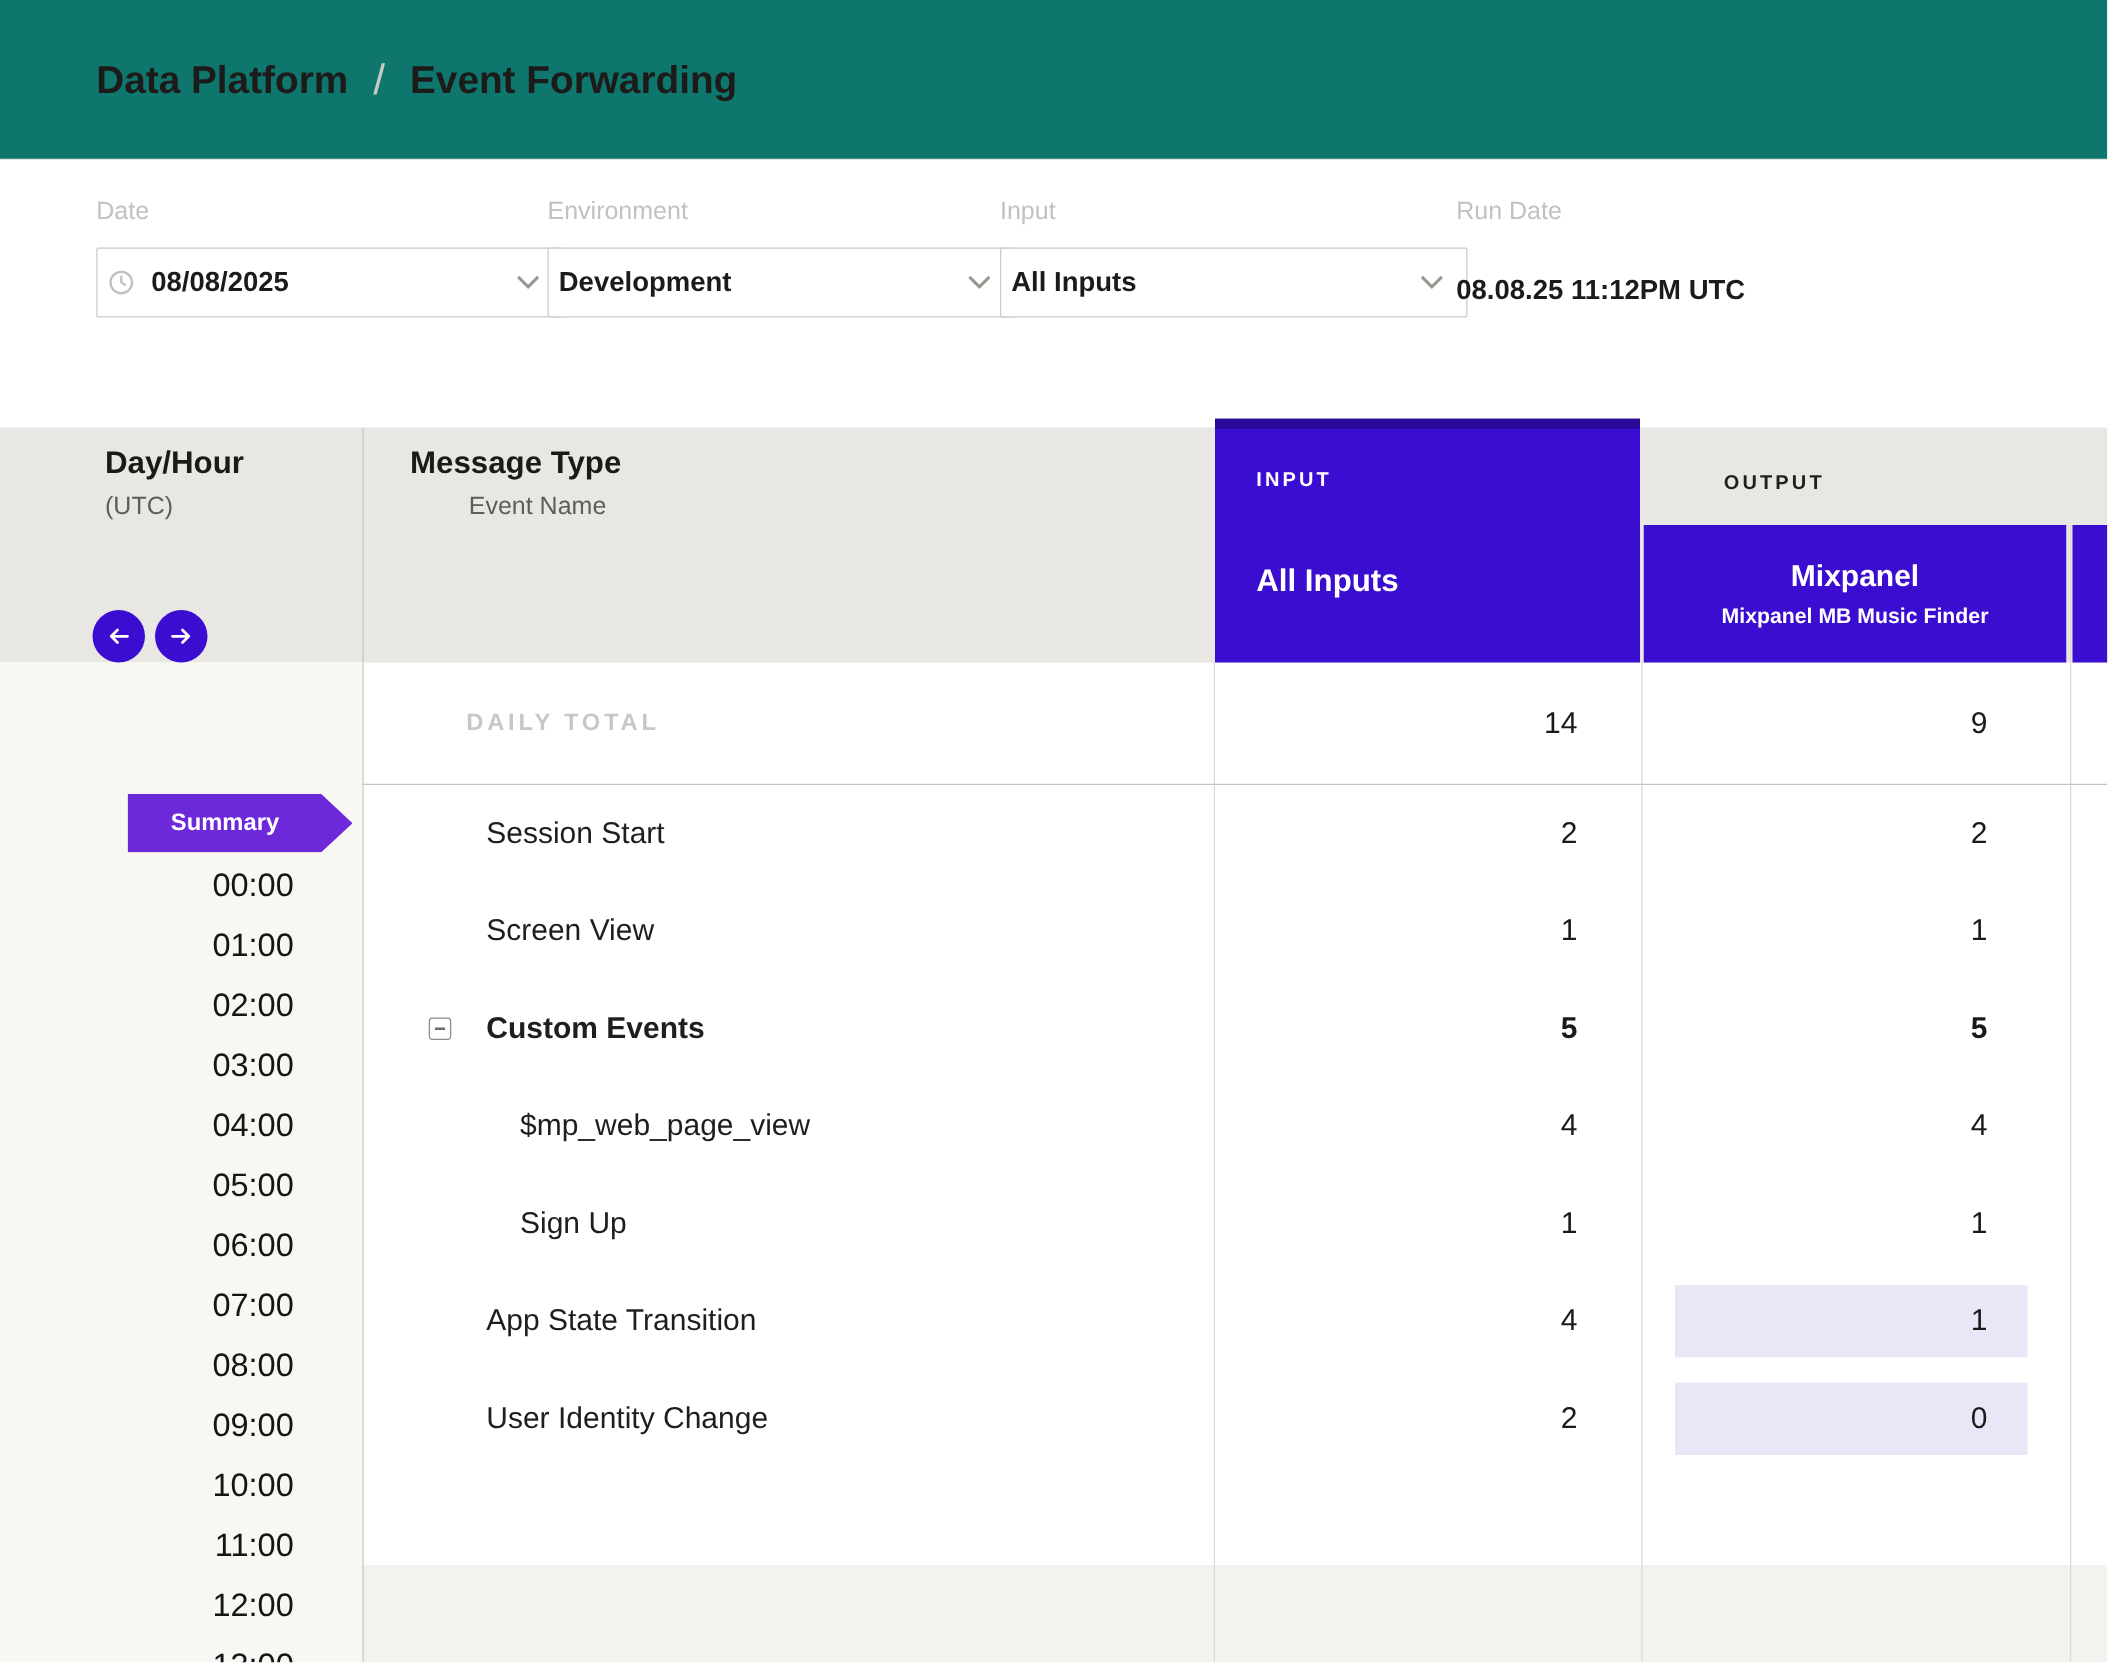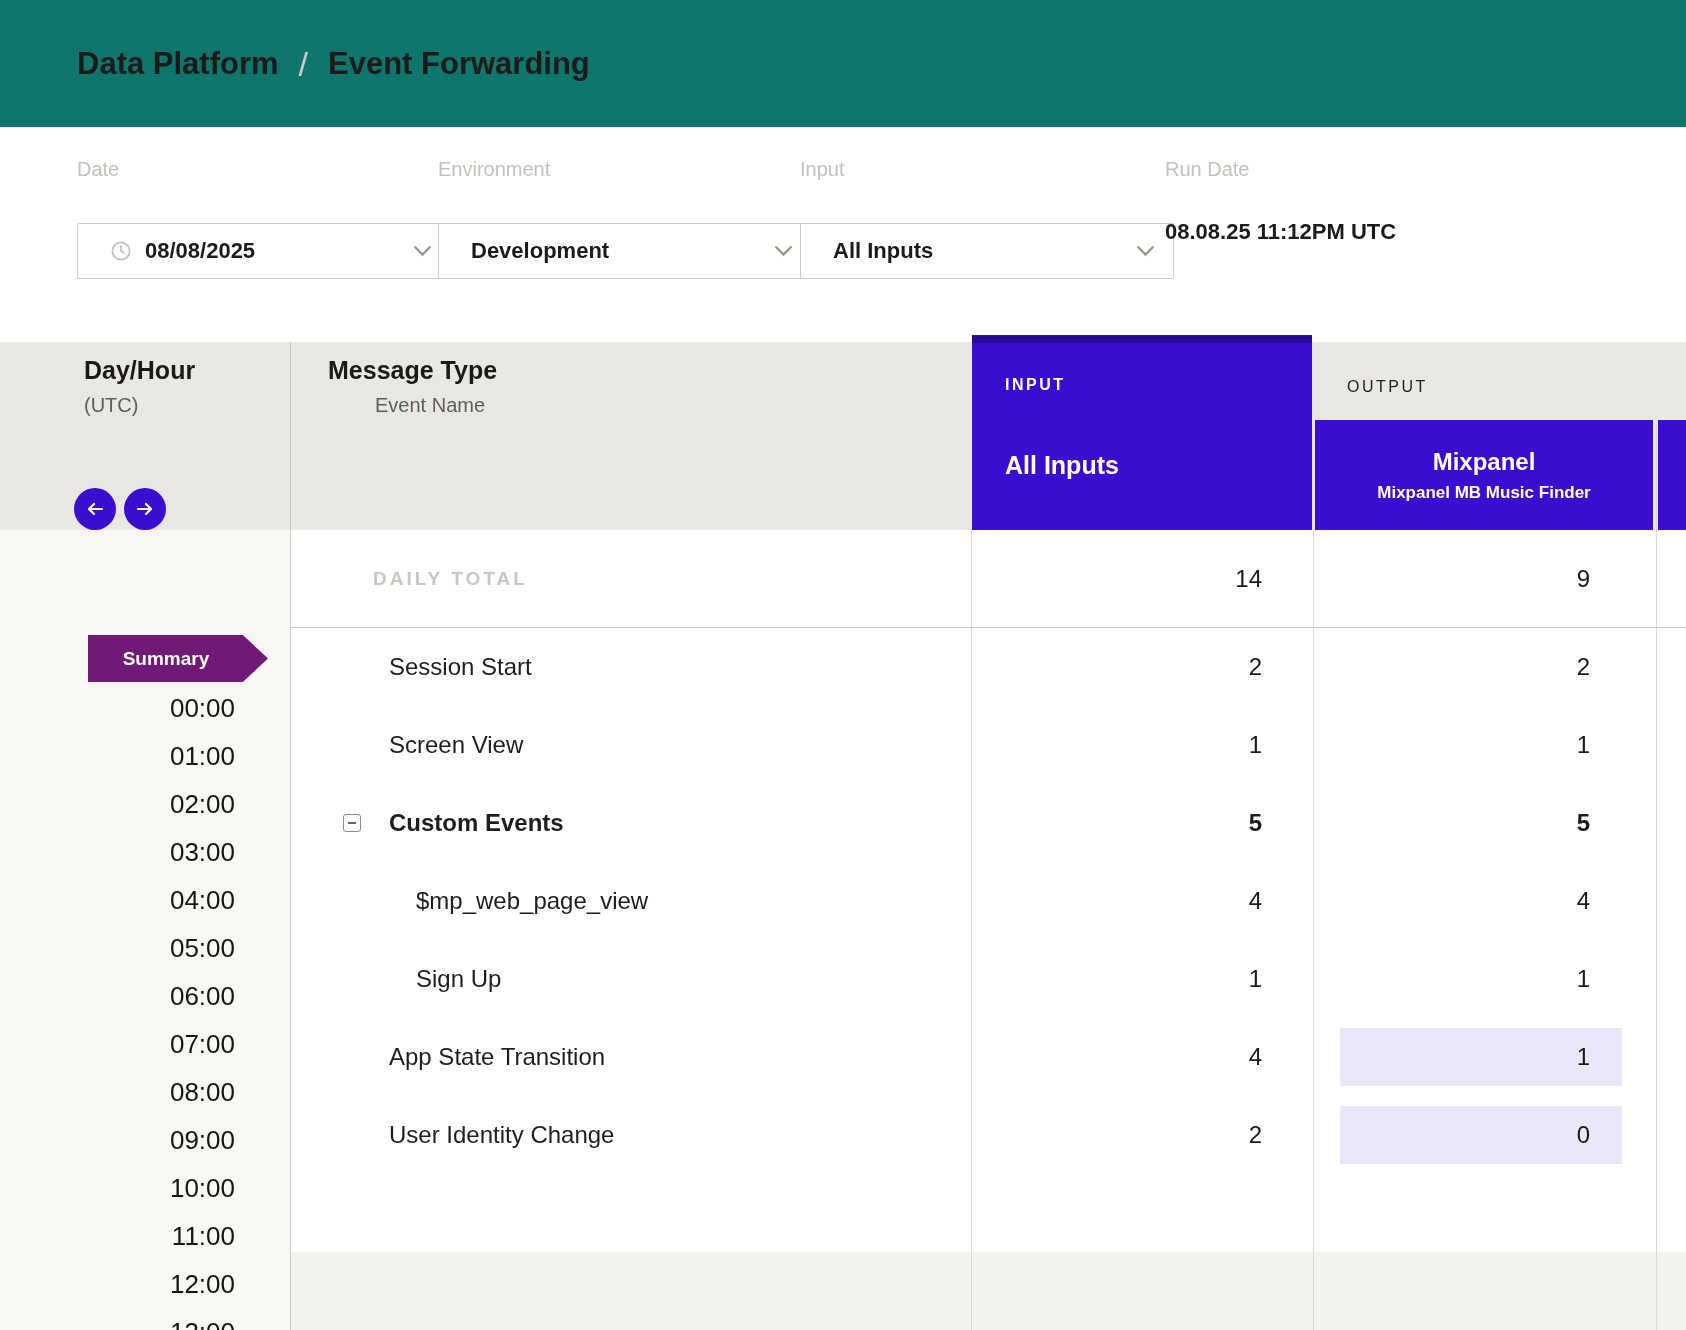--- a/index.html
+++ b/index.html
@@ -9,21 +9,21 @@
   .page-left-edge { position:absolute; left:3px; top:0; width:1px; height:100%; background:#e5e3e0; }
 
   
   .topbar { position:absolute; left:0; top:0; width:1686px; height:128px; background:#0f766e; border-bottom:1px solid #e7e5e2; }
   .breadcrumb { position:absolute; left:77px; top:0; height:128px; display:flex; align-items:center; gap:20px; font-size:31px; font-weight:600; color:#1c1b1a; }
   .breadcrumb .slash { color:#cbc9c6; font-weight:300; font-size:34px; }
 
   
   .filters { position:absolute; left:0; top:128px; width:1686px; height:214px; background:#fff; }
   .f-label { position:absolute; top:30px; font-size:20px; color:#c3c1bd; }
-  .f-box { position:absolute; top:95px; width:374px; height:56px; background:#fff; border:1px solid #cdcac7; border-radius:2px; display:flex; align-items:center; padding:0 18px 0 32px; gap:13px; }
+  .f-box { position:absolute; top:70px; width:374px; height:56px; background:#fff; border:1px solid #cdcac7; border-radius:2px; display:flex; align-items:center; padding:0 18px 0 8px; gap:13px; }
   .f-box .val { font-size:22px; font-weight:700; color:#1c1b1a; }
   .f-box .chev { margin-left:auto; display:flex; align-items:center; }
   .run-date-value { position:absolute; left:1165px; top:91px; font-size:22px; font-weight:700; color:#1c1b1a; }
 
   
   .grid { position:absolute; left:0; top:342px; width:1686px; height:988px; background:#fff; }
   .grid-headband { position:absolute; left:0; top:0; width:1686px; height:188px; background:#e9e7e4; }
   .leftcol-bg { position:absolute; left:0; top:188px; width:290px; height:800px; background:#f8f7f4; }
   .bottom-band { position:absolute; left:290px; top:910px; width:1396px; height:78px; background:#f4f2ef; }
   .vline { position:absolute; width:1px; background:#dcdad7; }
@@ -38,21 +38,21 @@
   .nav-circle.left { left:74px; } .nav-circle.right { left:124px; }
 
   .msg-title { position:absolute; left:328px; top:14px; font-size:25px; font-weight:700; }
   .msg-sub { position:absolute; left:375px; top:52px; font-size:20px; color:#5e5d5b; }
 
   .input-block { position:absolute; left:972px; top:-7px; width:340px; height:195px; background:#3b0dd1; }
   .input-block .strip { position:absolute; left:0; top:0; width:100%; height:8px; background:#2b0a98; }
   .input-block .sect { position:absolute; left:33px; top:41px; font-size:16px; font-weight:700; letter-spacing:2.5px; color:#fff; }
   .input-block .name { position:absolute; left:33px; top:116px; font-size:25px; font-weight:700; color:#fff; }
 
-  .output-label { position:absolute; left:1347px; top:36px; font-size:16px; font-weight:400; letter-spacing:2.5px; color:#201f1e; }
+  .output-label { position:absolute; left:1379px; top:36px; font-size:16px; font-weight:700; letter-spacing:2.5px; color:#201f1e; }
   .mix-block { position:absolute; left:1315px; top:78px; width:338px; height:110px; background:#3b0dd1; display:flex; flex-direction:column; align-items:center; justify-content:center; gap:7px; color:#fff; }
   .mix-block .name { font-size:24px; font-weight:700; }
   .mix-block .subname { font-size:17px; font-weight:600; }
   .next-block { position:absolute; left:1658px; top:78px; width:28px; height:110px; background:#3b0dd1; }
 
   
   .row { position:absolute; left:290px; width:1396px; height:78px; }
   .row .name { position:absolute; left:99px; top:0; height:100%; display:flex; align-items:center; font-size:24px; color:#1f1e1d; }
   .row .name.indent { left:126px; }
   .row .name.bold { font-weight:700; }
@@ -63,21 +63,21 @@
 
   .daily-row { position:absolute; left:290px; top:188px; width:1396px; height:98px; border-bottom:1px solid #c5c3c0; }
   .daily-row .label { position:absolute; left:83px; top:0; height:100%; display:flex; align-items:center; font-size:19px; font-weight:700; letter-spacing:3px; color:#c9c7c3; }
   .daily-row .val-in { position:absolute; right:424px; line-height:98px; font-size:24px; }
   .daily-row .val-out { position:absolute; right:96px; line-height:98px; font-size:24px; }
 
   .collapse-box { position:absolute; left:53px; top:30px; width:18px; height:18px; border:1.5px solid #8d8b88; border-radius:3px; cursor:pointer; }
   .collapse-box .minus { position:absolute; left:4px; top:7px; width:8px; height:1.6px; background:#6d6b69; }
 
   
-  .summary-badge { position:absolute; left:88px; top:293px; width:180px; height:47px; background:#701a75; clip-path:polygon(0 0, 86% 0, 100% 50%, 86% 100%, 0 100%); display:flex; align-items:center; justify-content:center; padding-right:24px; cursor:pointer; }
+  .summary-badge { position:absolute; left:102px; top:293px; width:180px; height:47px; background:#6d28d9; clip-path:polygon(0 0, 86% 0, 100% 50%, 86% 100%, 0 100%); display:flex; align-items:center; justify-content:center; padding-right:24px; cursor:pointer; }
   .summary-badge span { color:#fff; font-size:19px; font-weight:700; }
   .hour { position:absolute; left:0; width:235px; height:30px; line-height:30px; text-align:right; font-size:26px; font-weight:400; color:#161514; cursor:pointer; }
 </style>
 </head>
 <body>
 
 <div class="page">
   <div class="page-left-edge"></div>
 
   <div class="topbar">

